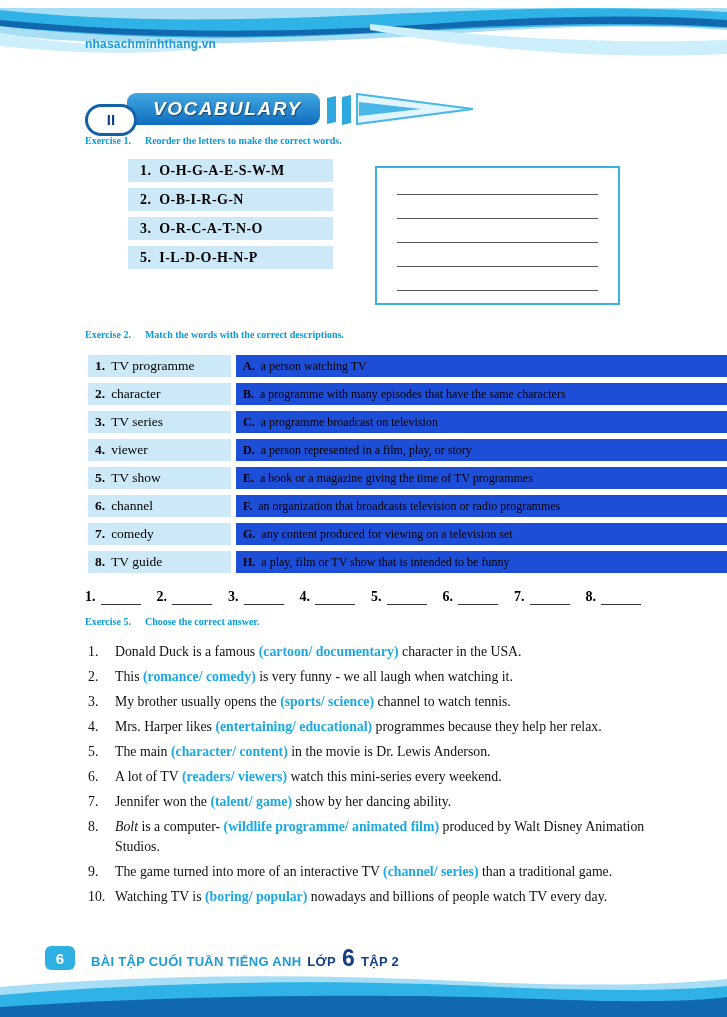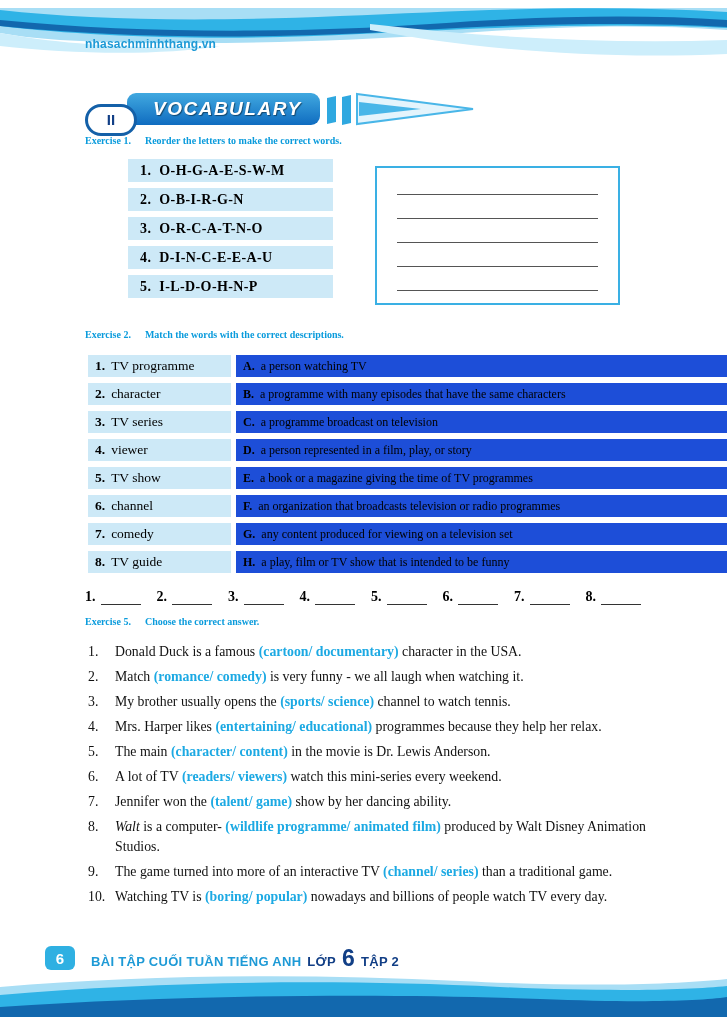--- a/index.html
+++ b/index.html
@@ -99,21 +99,20 @@
   </div>
 
   <div class="ex-head" style="top:135px">
     <span class="label">Exercise 1.</span><span>Reorder the letters to make the correct words.</span>
   </div>
 
   <div class="ex1-list">
     <div class="ex1-item"><span class="num">1.</span><span>O-H-G-A-E-S-W-M</span></div>
     <div class="ex1-item"><span class="num">2.</span><span>O-B-I-R-G-N</span></div>
     <div class="ex1-item"><span class="num">3.</span><span>O-R-C-A-T-N-O</span></div>
-    <div class="ex1-item"><span class="num">4.</span><span>D-I-N-C-E-E-A-U</span></div>
     <div class="ex1-item"><span class="num">5.</span><span>I-L-D-O-H-N-P</span></div>
   </div>
 
   <div class="ex1-box">
     <div class="blank-line"></div>
     <div class="blank-line"></div>
     <div class="blank-line"></div>
     <div class="blank-line"></div>
     <div class="blank-line"></div>
   </div>
@@ -191,27 +190,27 @@
         <span class="ans-blank"></span>
       </span>
   </div>
 
   <div class="ex-head" style="top:616px">
     <span class="label">Exercise 5.</span><span>Choose the correct answer.</span>
   </div>
 
   <div class="ex3-list">
     <div class="ex3-item"><span class="ex3-num">1.</span><span class="it"></span><span>Donald Duck is a famous </span><span class="choice">(cartoon/ documentary)</span><span> character in the USA.</span></div>
-    <div class="ex3-item"><span class="ex3-num">2.</span><span class="it"></span><span>Match </span><span class="choice">(romance/ comedy)</span><span> is very funny - we all laugh when watching it.</span></div>
+    <div class="ex3-item"><span class="ex3-num">2.</span><span class="it"></span><span>This </span><span class="choice">(romance/ comedy)</span><span> is very funny - we all laugh when watching it.</span></div>
     <div class="ex3-item"><span class="ex3-num">3.</span><span class="it"></span><span>My brother usually opens the </span><span class="choice">(sports/ science)</span><span> channel to watch tennis.</span></div>
     <div class="ex3-item"><span class="ex3-num">4.</span><span class="it"></span><span>Mrs. Harper likes </span><span class="choice">(entertaining/ educational)</span><span> programmes because they help her relax.</span></div>
     <div class="ex3-item"><span class="ex3-num">5.</span><span class="it"></span><span>The main </span><span class="choice">(character/ content)</span><span> in the movie is Dr. Lewis Anderson.</span></div>
     <div class="ex3-item"><span class="ex3-num">6.</span><span class="it"></span><span>A lot of TV </span><span class="choice">(readers/ viewers)</span><span> watch this mini-series every weekend.</span></div>
     <div class="ex3-item"><span class="ex3-num">7.</span><span class="it"></span><span>Jennifer won the </span><span class="choice">(talent/ game)</span><span> show by her dancing ability.</span></div>
-    <div class="ex3-item"><span class="ex3-num">8.</span><span class="it">Walt</span><span> is a computer- </span><span class="choice">(wildlife programme/ animated film)</span><span> produced by Walt Disney Animation Studios.</span></div>
+    <div class="ex3-item"><span class="ex3-num">8.</span><span class="it">Bolt</span><span> is a computer- </span><span class="choice">(wildlife programme/ animated film)</span><span> produced by Walt Disney Animation Studios.</span></div>
     <div class="ex3-item"><span class="ex3-num">9.</span><span class="it"></span><span>The game turned into more of an interactive TV </span><span class="choice">(channel/ series)</span><span> than a traditional game.</span></div>
     <div class="ex3-item"><span class="ex3-num">10.</span><span class="it"></span><span>Watching TV is </span><span class="choice">(boring/ popular)</span><span> nowadays and billions of people watch TV every day.</span></div>
   </div>
 
   <div class="footer">
     <div class="page-badge">6</div>
     <div class="footer-title">
       <span>BÀI TẬP CUỐI TUẦN TIẾNG ANH</span>
       <span class="footer-dark">LỚP</span>
       <span class="footer-big">6</span>

